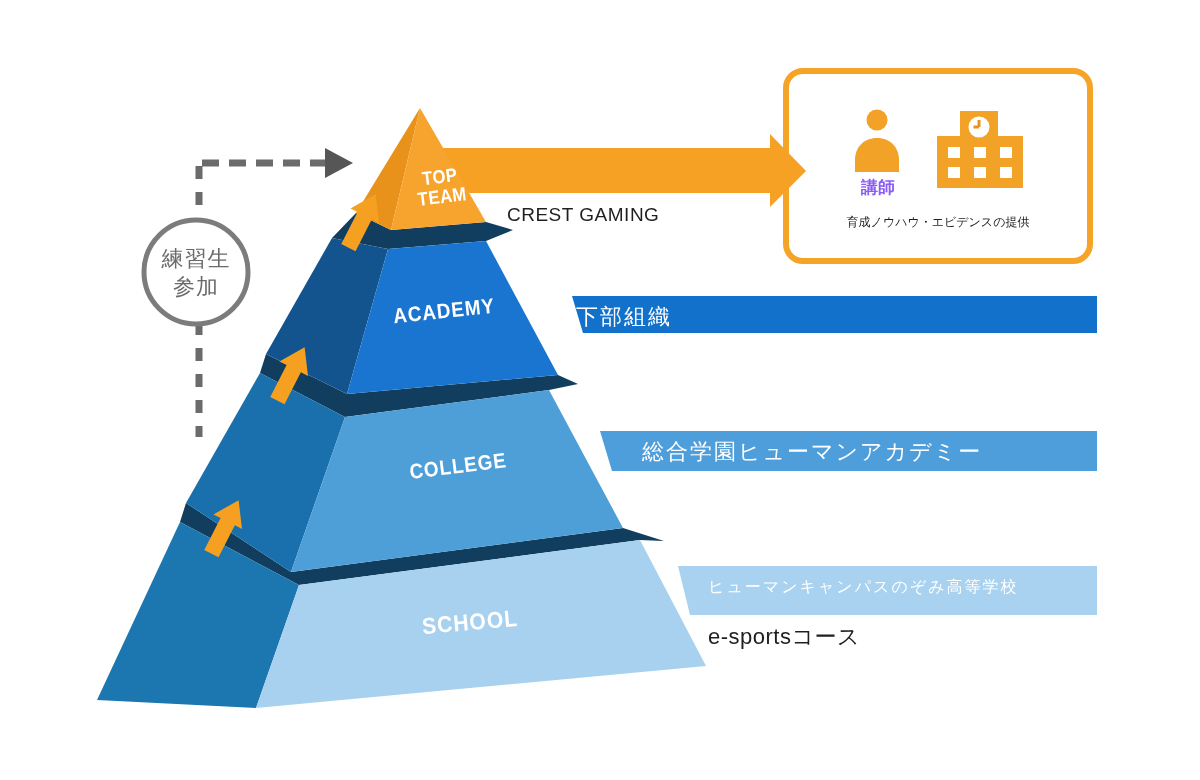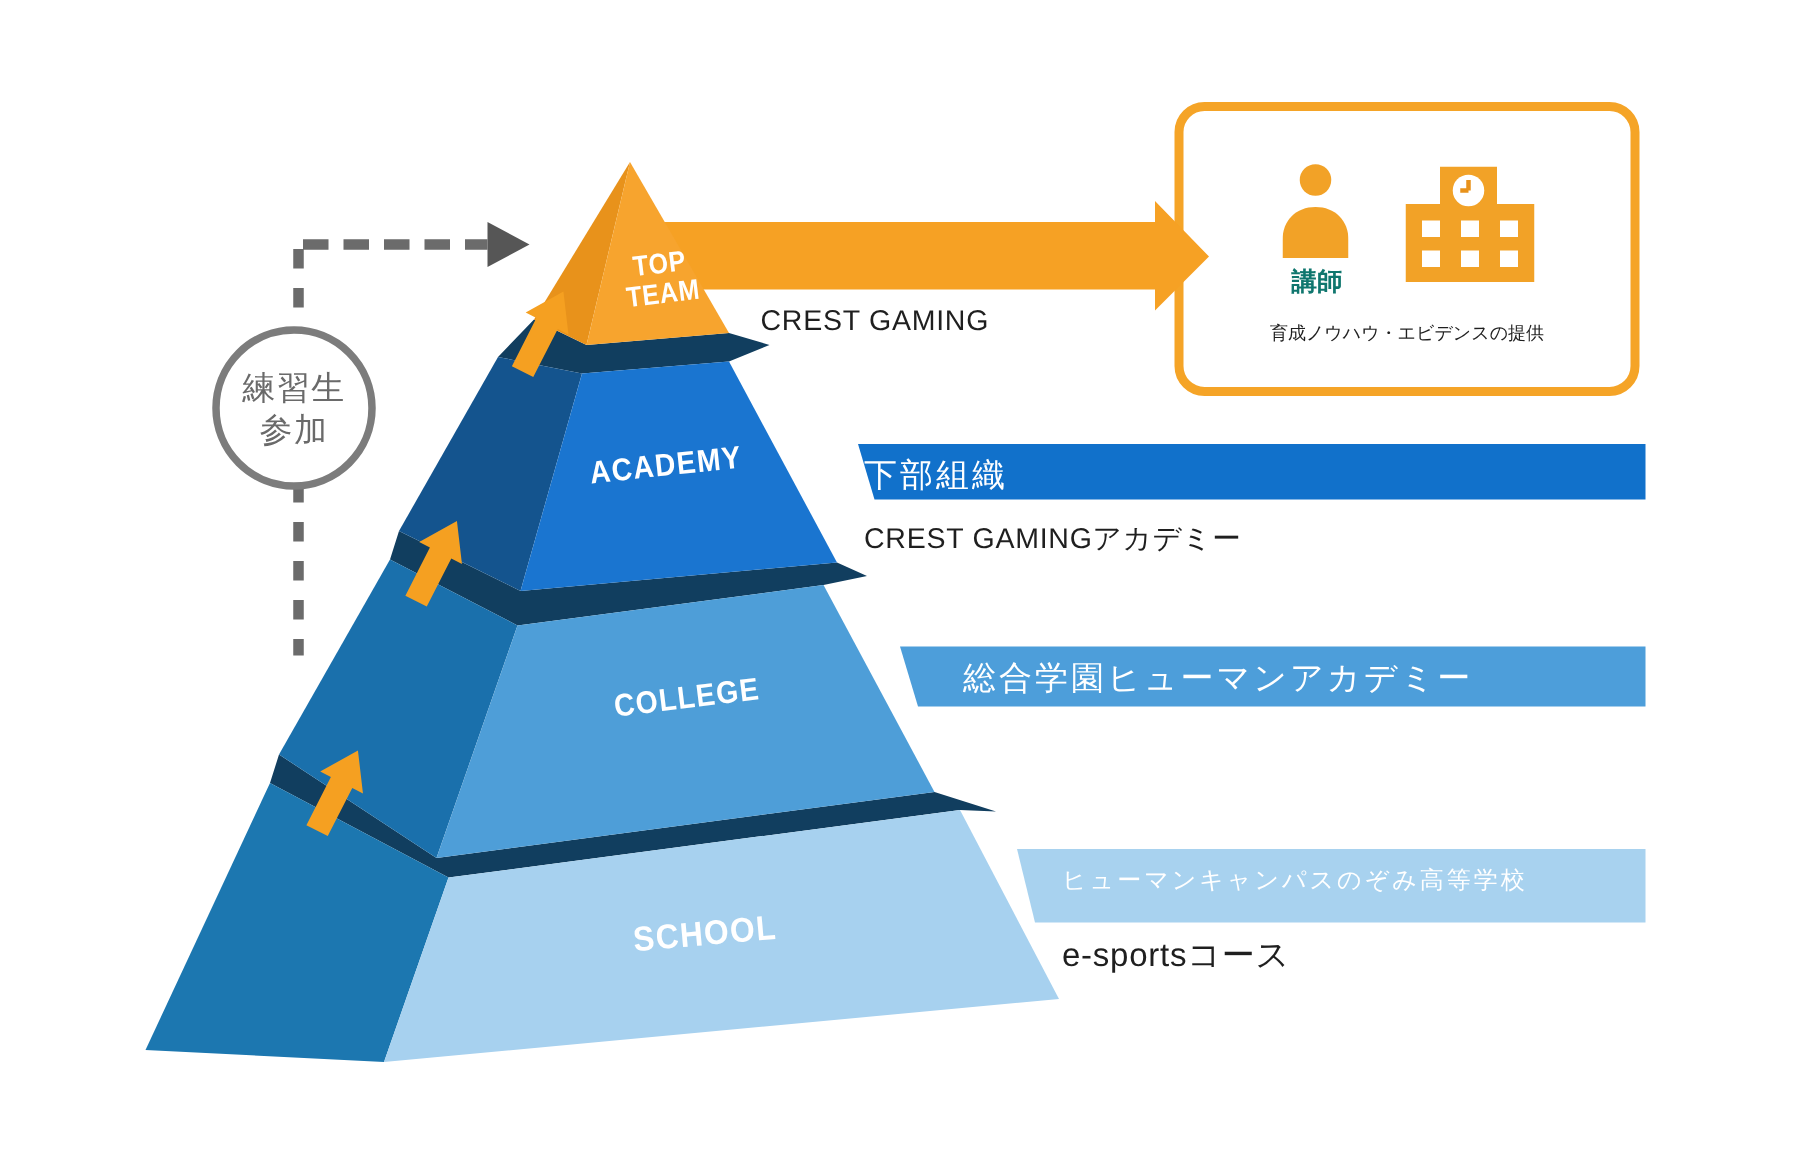--- a/index.html
+++ b/index.html
@@ -38,21 +38,21 @@
   .sub-top{left:507px;top:204px;font-size:19px;}
   .sub-academy{left:576px;top:346px;font-size:19px;}
   .sub-college{left:644px;top:486px;font-size:19px;}
   .sub-school{left:708px;top:622px;font-size:22px;}
   .circle-label{
     left:144px;top:245px;width:104px;text-align:center;
     color:#6A6A6A;font-size:22px;line-height:28px;font-weight:500;letter-spacing:1px;
   }
   .instructor-label{
     left:851px;top:176px;width:54px;text-align:center;
-    color:#0f766e;font-size:17px;font-weight:600;
+    color:#8b5cf6;font-size:17px;font-weight:600;
   }
   .box-caption{
     left:788px;top:214px;width:300px;text-align:center;
     color:#1F1F1F;font-size:12px;font-weight:500;
   }
 </style>
 </head>
 <body>
 
 <div class="stage">
@@ -119,21 +119,20 @@
   </svg>
 
   <div class="t face-label face-top">TOP TEAM</div>
   <div class="t face-label face-academy">ACADEMY</div>
   <div class="t face-label face-college">COLLEGE</div>
   <div class="t face-label face-school">SCHOOL</div>
 
   <div class="t sub sub-top">CREST GAMING</div>
 
   <div class="t band-title academy-title">下部組織</div>
-  <div class="t sub sub-academy">CREST GAMINGアカデミー</div>
 
   <div class="t band-title college-title">総合学園ヒューマンアカデミー</div>
 
   <div class="t band-title school-title">ヒューマンキャンパスのぞみ高等学校</div>
   <div class="t sub sub-school">e-sportsコース</div>
 
   <div class="t circle-label">
     <div>練習生</div>
     <div>参加</div>
   </div>

